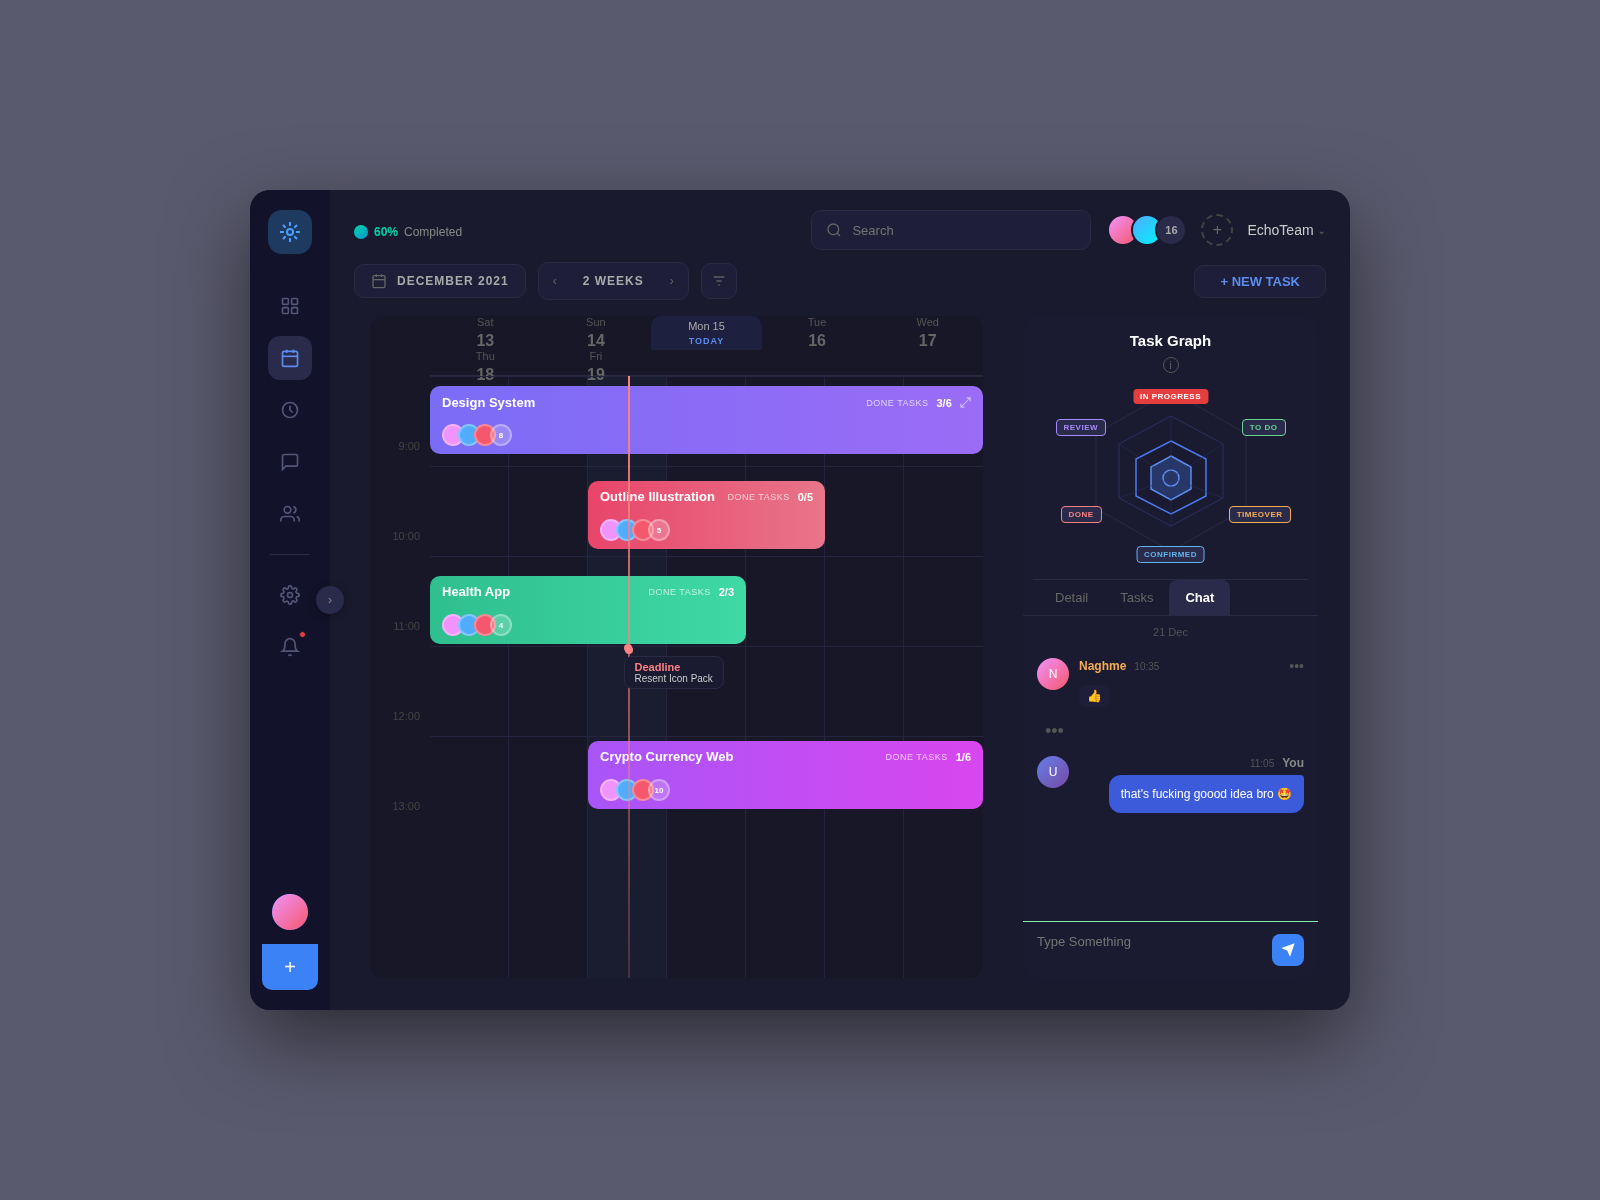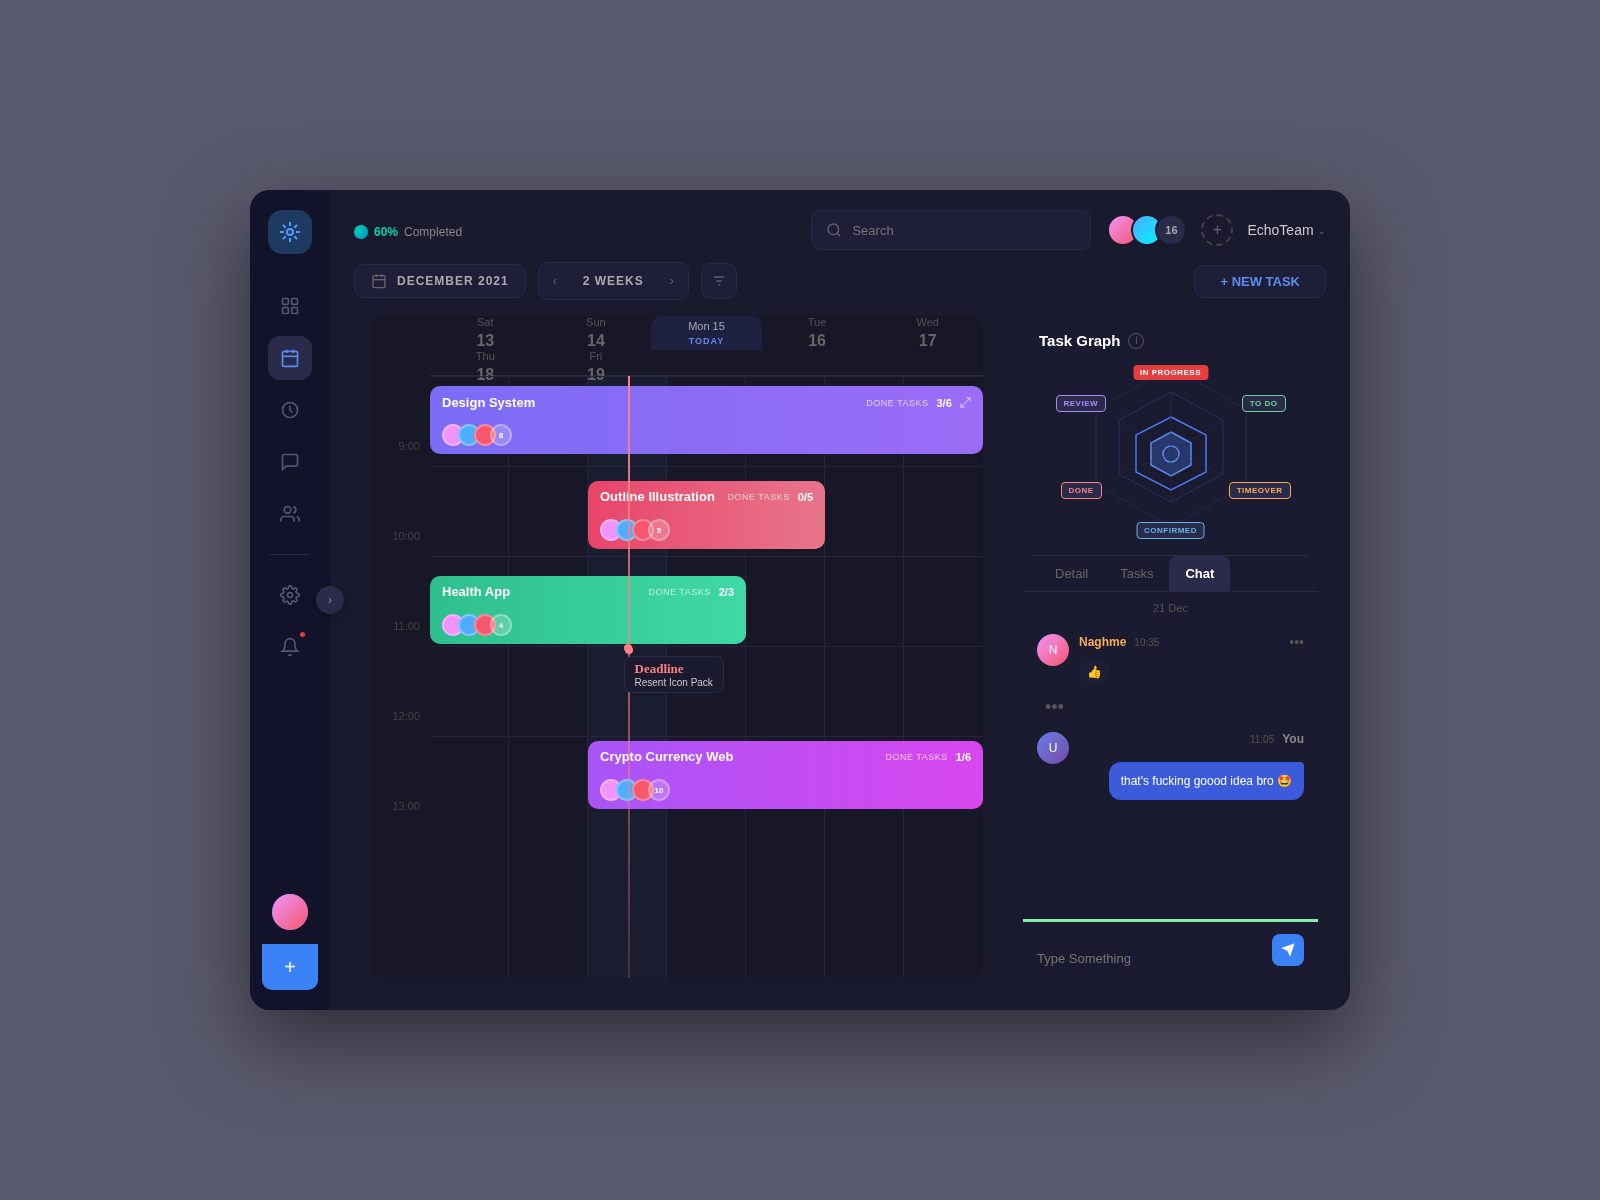--- a/index.html
+++ b/index.html
@@ -476,29 +476,28 @@
       flex-direction: column;
       align-items: flex-end;
     }
     .chat-message.self .chat-meta {
       flex-direction: row-reverse;
     }
     .chat-message.self .chat-bubble {
       background: #3b5bdb;
       border-radius: 12px 4px 12px 12px;
       color: white;
-      margin-top: 11px;
     }
 
     
     .chat-input-wrap {
       padding: 12px 14px;
-      border-top: 3px solid #86efac;
-      display: flex;
-      align-items: flex-end;
+      border-top: 1px solid #86efac;
+      display: flex;
+      align-items: flex-start;
       gap: 18px;
     }
     .chat-input {
       flex: 1;
       background: transparent;
       border: none;
       outline: none;
       font-size: 13px;
       color: #666;
     }
@@ -896,21 +895,21 @@
               </div>
             </div>
 
             <div style="position:absolute;left:calc(2/7*100% + 50%/7);top:0;bottom:0;width:2px;background:linear-gradient(180deg,#fc8181,rgba(252,129,129,0.2));z-index:6;pointer-events:none;">
               <div style="width:8px;height:8px;border-radius:50%;background:#fc8181;position:absolute;left:-3px;top:270px;"></div>
             </div>
 
             <div style="position:absolute;left:calc(2/7*100% + 50%/7 - 4px);top:268px;z-index:8;">
               <div style="width:8px;height:8px;border-radius:50%;background:#fc8181;margin-left:0;"></div>
               <div style="background:#1a1a30;border:1px solid #2a2a45;border-radius:8px;padding:4px 10px;margin-top:4px;">
-                <div style="font-size:13px;color:#fc8181;font-weight:700;font-family:Liberation Serif, serif;">Deadline</div>
+                <div style="font-size:11px;color:#fc8181;font-weight:700;">Deadline</div>
                 <div style="font-size:10px;color:#ccc;">Resent Icon Pack</div>
               </div>
             </div>
 
             <div class="task-bar" style="left:calc(2/7*100%);right:0;top:365px;height:68px;background:linear-gradient(90deg,#a855f7,#d946ef);">
               <div class="task-bar-header">
                 <span class="task-bar-name">Crypto Currency Web</span>
                 <div style="display:flex;align-items:center;gap:8px;">
                   <span class="task-done-label">DONE TASKS</span>
                   <span class="task-done-count">1/6</span>
@@ -923,21 +922,21 @@
                 <div class="task-av-count">10</div>
               </div>
             </div>
           </div>
         </div>
       </div>
 
       <div class="right-panel">
 
         <div style="padding:16px 16px 8px;">
-          <div class="task-graph-header" style="padding:0 0 8px;">
+          <div class="task-graph-header" style="padding:0 0 8px;flex-direction:column;">
             <span class="task-graph-title">Task Graph</span>
             <div class="info-icon">i</div>
           </div>
 
           <div class="hex-graph">
             <svg viewBox="0 0 200 180">
 
               <polygon points="100,10 175,52.5 175,127.5 100,170 25,127.5 25,52.5" fill="none" stroke="#2a2a4a" stroke-width="1"></polygon>
 
               <polygon points="100,35 152,63 152,117 100,145 48,117 48,63" fill="none" stroke="#2a3060" stroke-width="1"></polygon>

